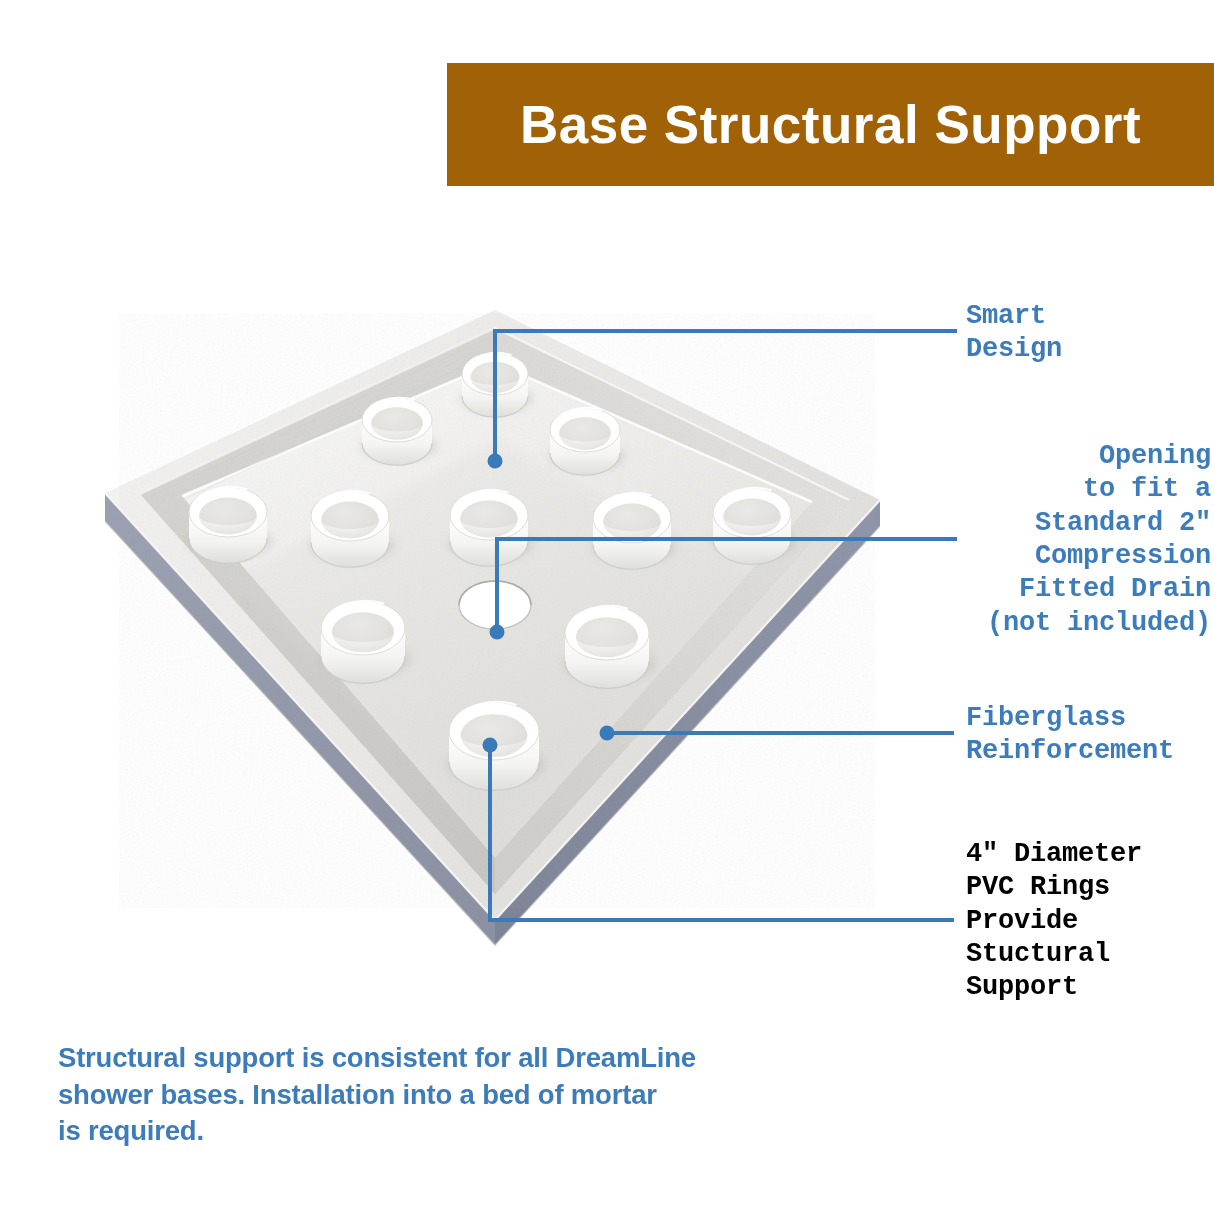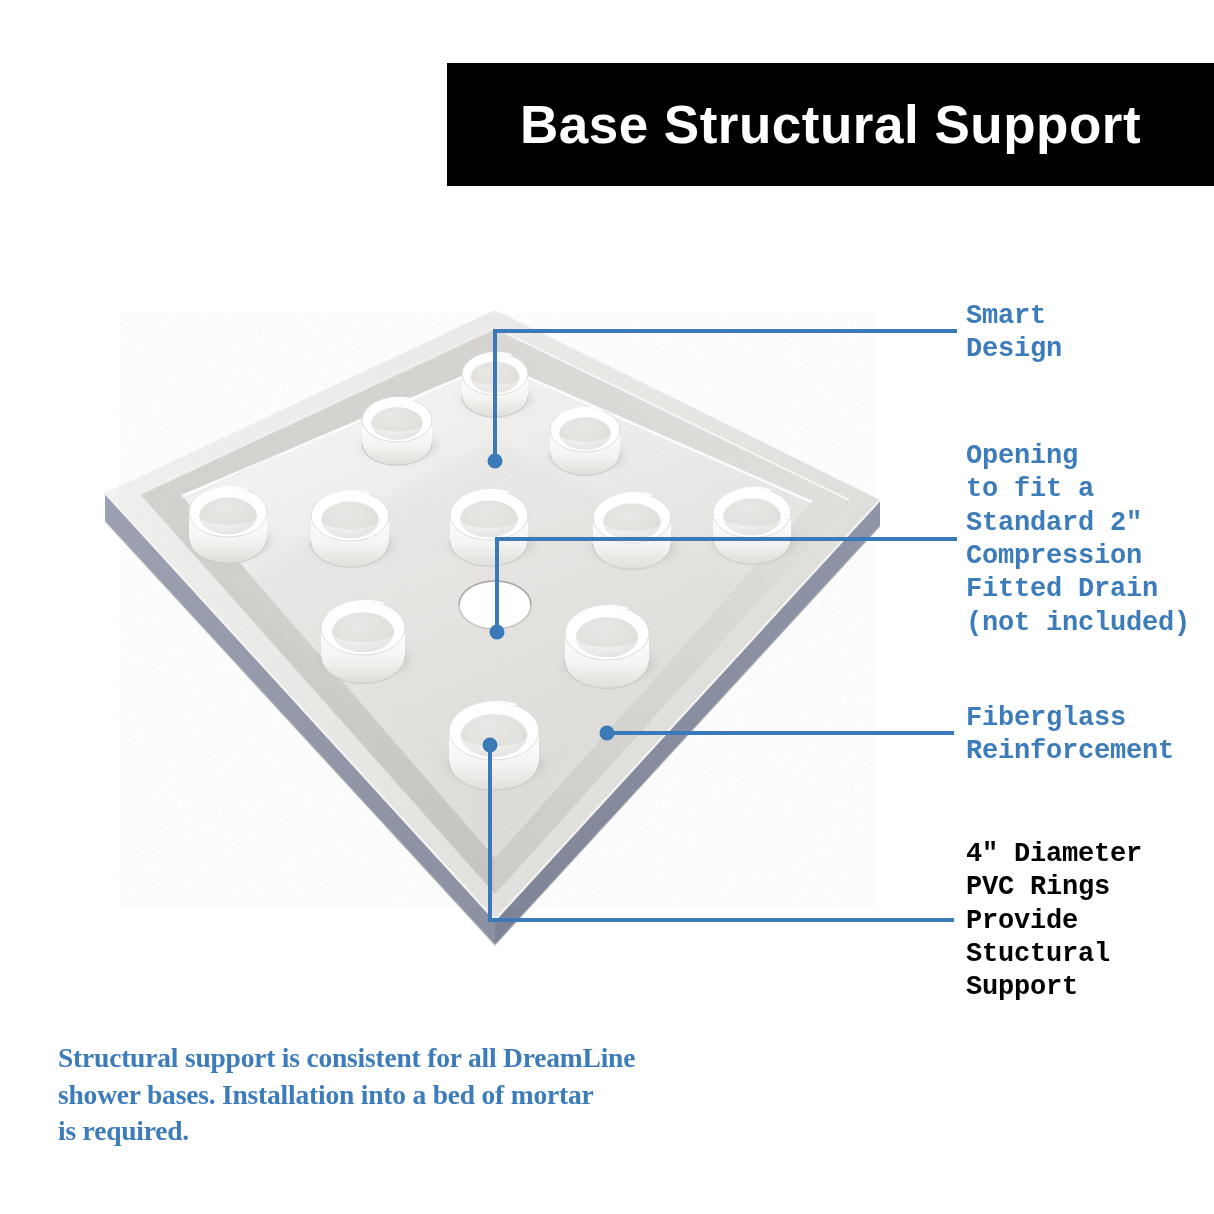--- a/index.html
+++ b/index.html
@@ -68,21 +68,21 @@
   #callout-fiberglass     { left: 966px; top: 702px;  width: 245px; }
   #callout-pvc-rings      { left: 966px; top: 838px;  width: 245px; }
 
   
   #footer-note {
     position: absolute;
     left: 58px;
     top: 1040px;
     width: 780px;
     color: #3d7cba;
-    font-family: Liberation Serif, serif;
+    font-family: Liberation Sans, sans-serif;
     font-weight: bold;
     font-size: 27.5px;
     line-height: 1.33;
     letter-spacing: -0.2px;
     white-space: pre-line;
   }
 
   
   #leader-lines {
     position: absolute;
@@ -90,21 +90,21 @@
     width: 1214px;
     height: 1214px;
     pointer-events: none;
   }
 </style>
 </head>
 <body>
 
 <div id="stage">
 
-  <div id="header-banner" style="background: #000000;">
+  <div id="header-banner" style="background: #a16207;">
     <div id="header-title" style="color: rgb(255, 255, 255);">Base Structural Support</div>
   </div>
 
   <div id="product-illustration">
     <svg width="850" height="680" viewBox="0 0 850 680" xmlns="http://www.w3.org/2000/svg">
       <defs>
 
         <linearGradient id="deckGrad" x1="0" y1="0" x2="0.55" y2="1">
           <stop offset="0%" stop-color="#fbfbfa"></stop>
           <stop offset="35%" stop-color="#f1f0ee"></stop>
@@ -314,21 +314,21 @@
 
     <g>
       <path d="M 490 745 L 490 920 L 952 920" fill="none" stroke="#3a7ab8" stroke-width="4" stroke-linecap="square"></path>
       <circle cx="490" cy="745" r="7.5" fill="#3a7ab8"></circle>
     </g>
   </svg>
 
   <div class="callout-text" id="callout-smart-design" style="color: rgb(61, 124, 186);">Smart
 Design</div>
 
-  <div class="callout-text" id="callout-opening-drain" style="color: rgb(61, 124, 186);">Opening
+  <div class="callout-text" id="callout-opening-drain" style="color: rgb(61, 124, 186); text-align: right;">Opening
 to fit a
 Standard 2″
 Compression
 Fitted Drain
 (not included)</div>
 
   <div class="callout-text" id="callout-fiberglass" style="color: rgb(61, 124, 186);">Fiberglass
 Reinforcement</div>
 
   <div class="callout-text" id="callout-pvc-rings" style="color: #000000;">4″ Diameter

